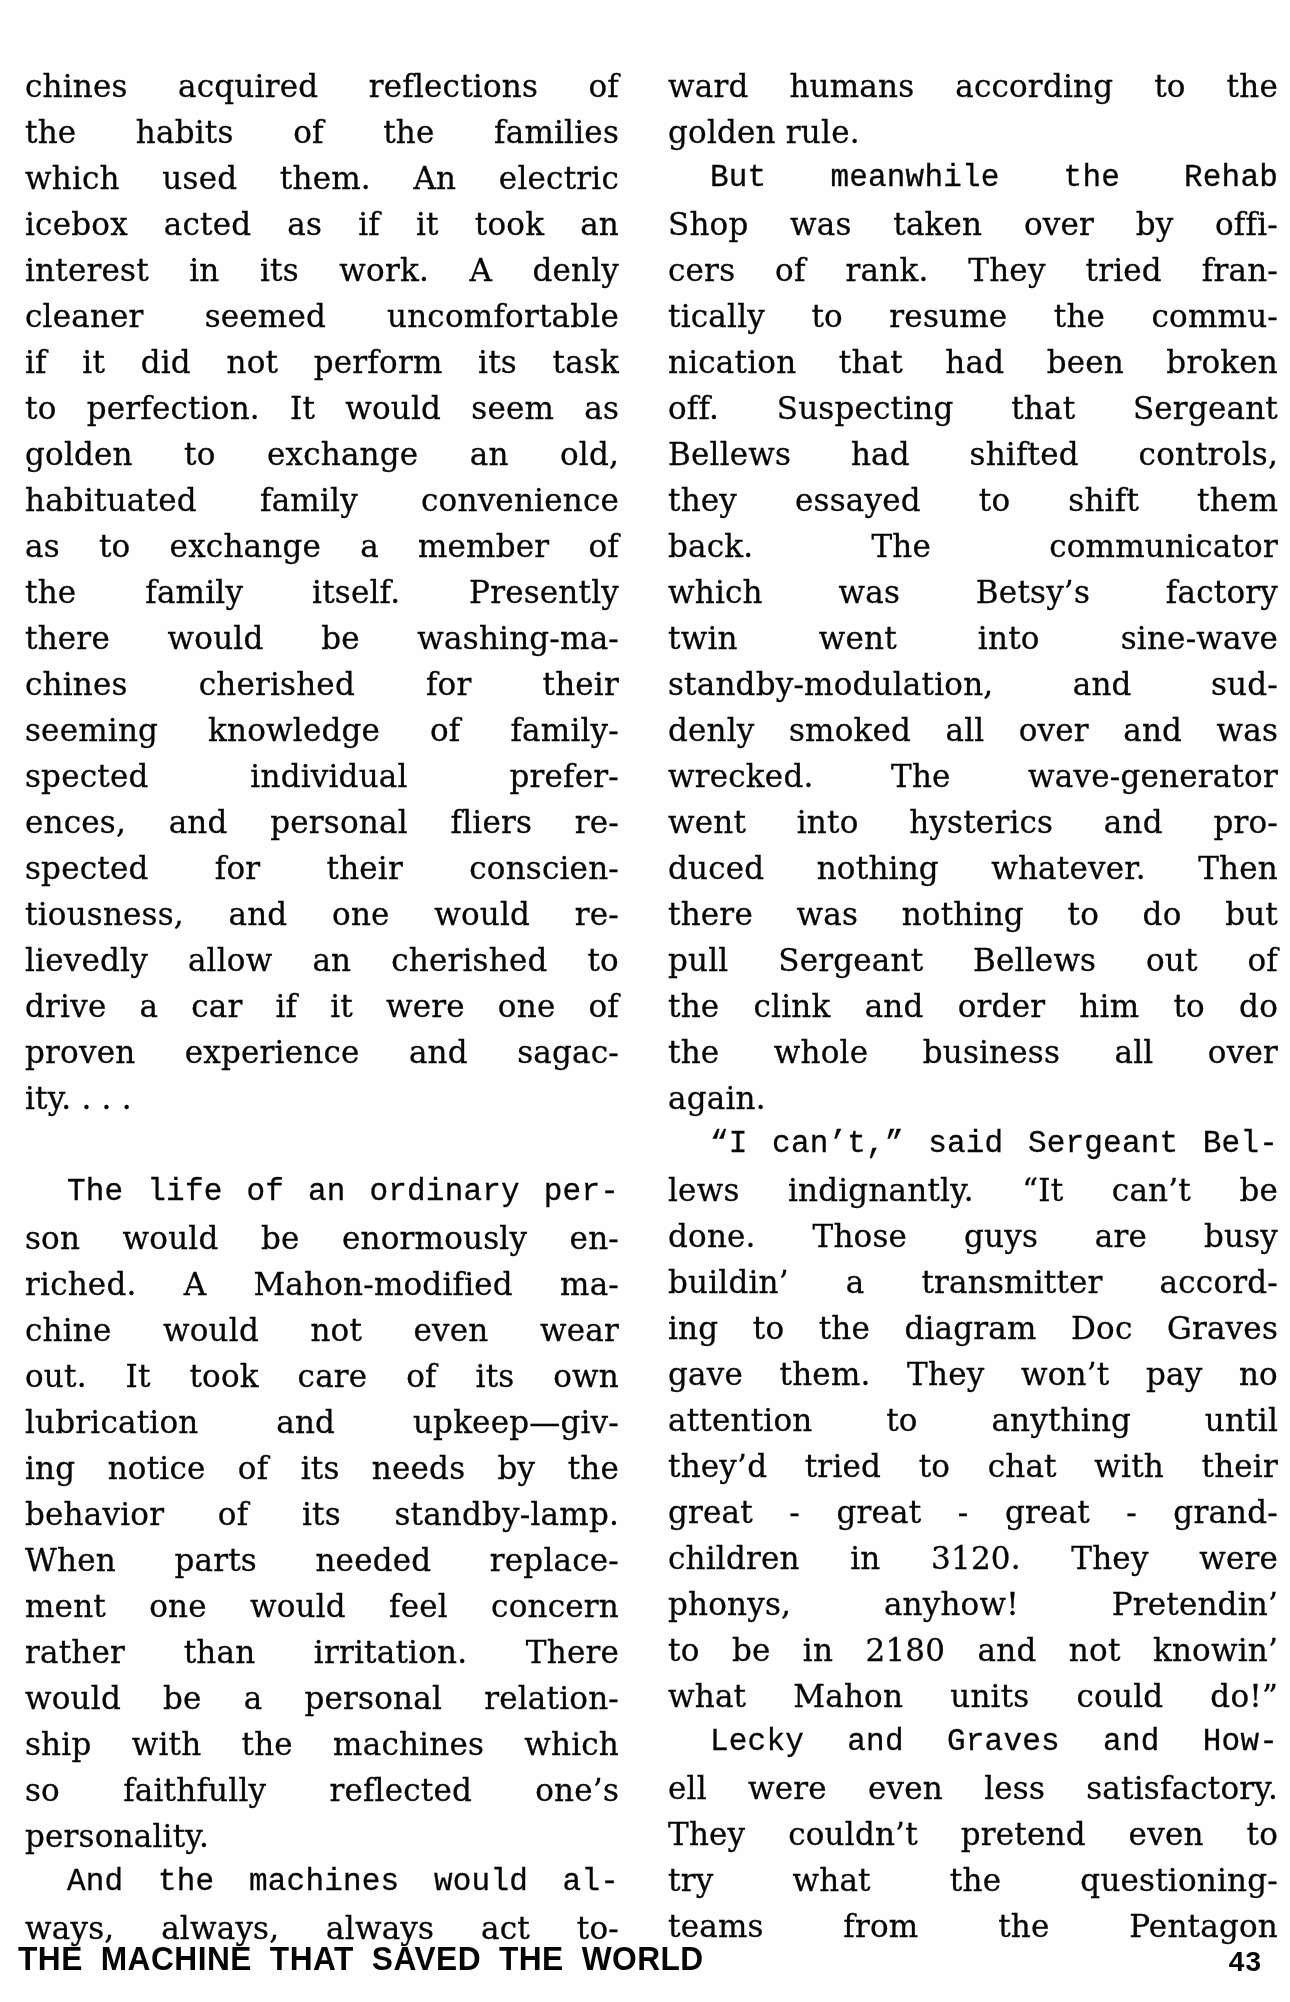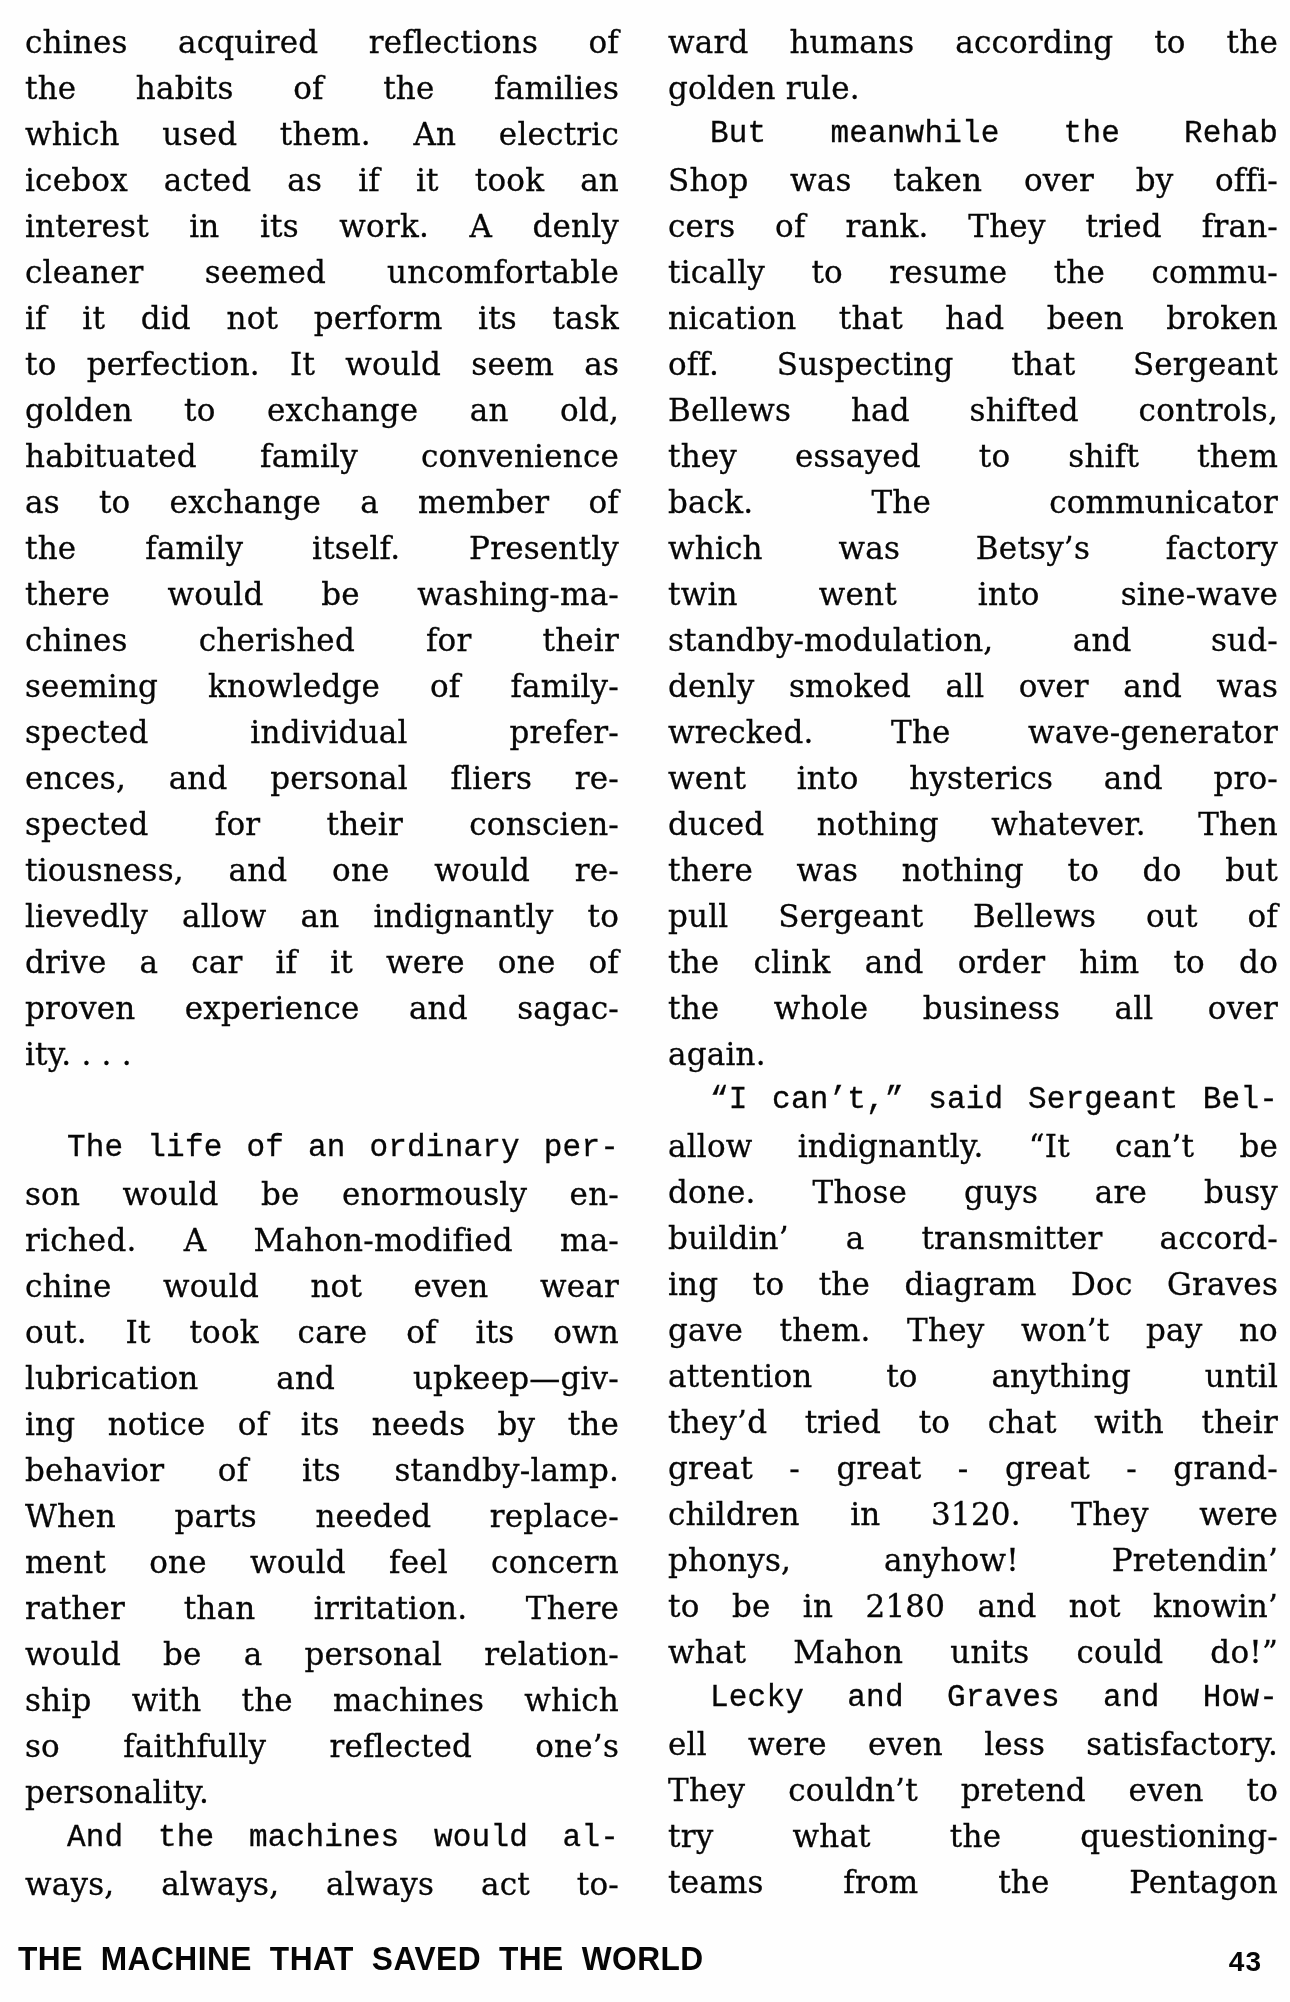--- a/index.html
+++ b/index.html
@@ -18,20 +18,21 @@
   .columns {
     display: flex;
     padding: 19px 12px 0 25px;
     gap: 49px;
   }
   .col {
     font-family: "DejaVu Serif", "Liberation Serif", serif;
     font-size: 31px;
     line-height: 46px;
     letter-spacing: 0.2px;
+    margin-top: 44px;
     -webkit-text-stroke: 0.3px #070707;
   }
   .col-left  { width: 594px; }
   .col-right { width: 610px; }
   .line {
     text-align: justify;
     text-align-last: justify;
   }
   .line.end {
     text-align-last: left;
@@ -86,21 +87,21 @@
         <div class="line">habituated family convenience</div>
         <div class="line">as to exchange a member of</div>
         <div class="line">the family itself. Presently</div>
         <div class="line">there would be washing-ma-</div>
         <div class="line">chines cherished for their</div>
         <div class="line">seeming knowledge of family-</div>
         <div class="line">spected individual prefer-</div>
         <div class="line">ences, and personal fliers re-</div>
         <div class="line">spected for their conscien-</div>
         <div class="line">tiousness, and one would re-</div>
-        <div class="line">lievedly allow an indignantly to</div>
+        <div class="line">lievedly allow an cherished to</div>
         <div class="line">drive a car if it were one of</div>
         <div class="line">proven experience and sagac-</div>
         <div class="line end">ity. . . .</div>
         <div class="line indent gap">The life of an ordinary per-</div>
         <div class="line">son would be enormously en-</div>
         <div class="line">riched. A Mahon-modified ma-</div>
         <div class="line">chine would not even wear</div>
         <div class="line">out. It took care of its own</div>
         <div class="line">lubrication and upkeep—giv-</div>
         <div class="line">ing notice of its needs by the</div>
@@ -133,21 +134,21 @@
         <div class="line">denly smoked all over and was</div>
         <div class="line">wrecked. The wave-generator</div>
         <div class="line">went into hysterics and pro-</div>
         <div class="line">duced nothing whatever. Then</div>
         <div class="line">there was nothing to do but</div>
         <div class="line">pull Sergeant Bellews out of</div>
         <div class="line">the clink and order him to do</div>
         <div class="line">the whole business all over</div>
         <div class="line end">again.</div>
         <div class="line indent">“I can’t,” said Sergeant Bel-</div>
-        <div class="line">allow indignantly. “It can’t be</div>
+        <div class="line">lews indignantly. “It can’t be</div>
         <div class="line">done. Those guys are busy</div>
         <div class="line">buildin’ a transmitter accord-</div>
         <div class="line">ing to the diagram Doc Graves</div>
         <div class="line">gave them. They won’t pay no</div>
         <div class="line">attention to anything until</div>
         <div class="line">they’d tried to chat with their</div>
         <div class="line">great - great - great - grand-</div>
         <div class="line">children in 3120. They were</div>
         <div class="line">phonys, anyhow! Pretendin’</div>
         <div class="line">to be in 2180 and not knowin’</div>

